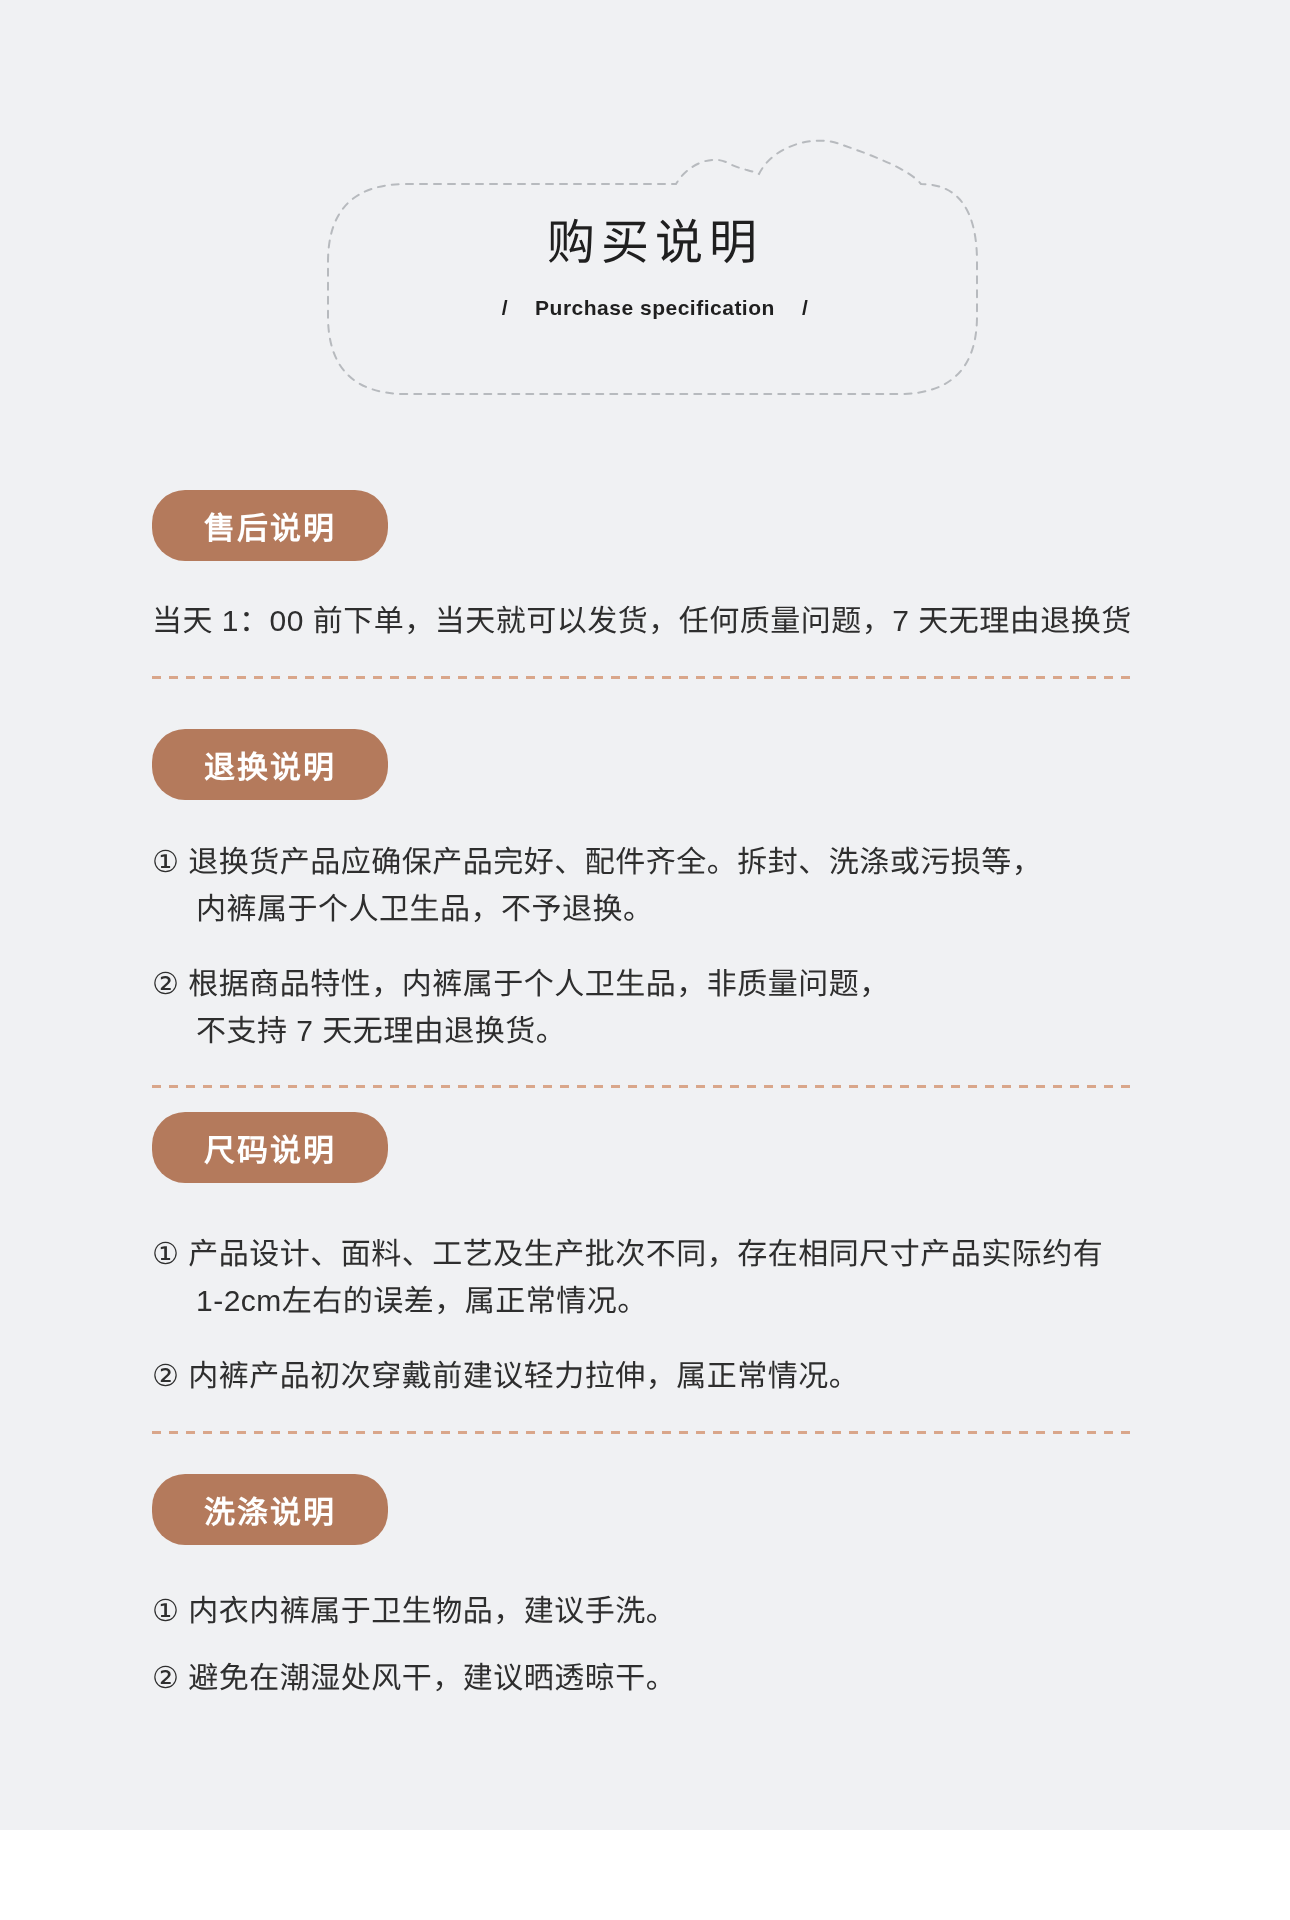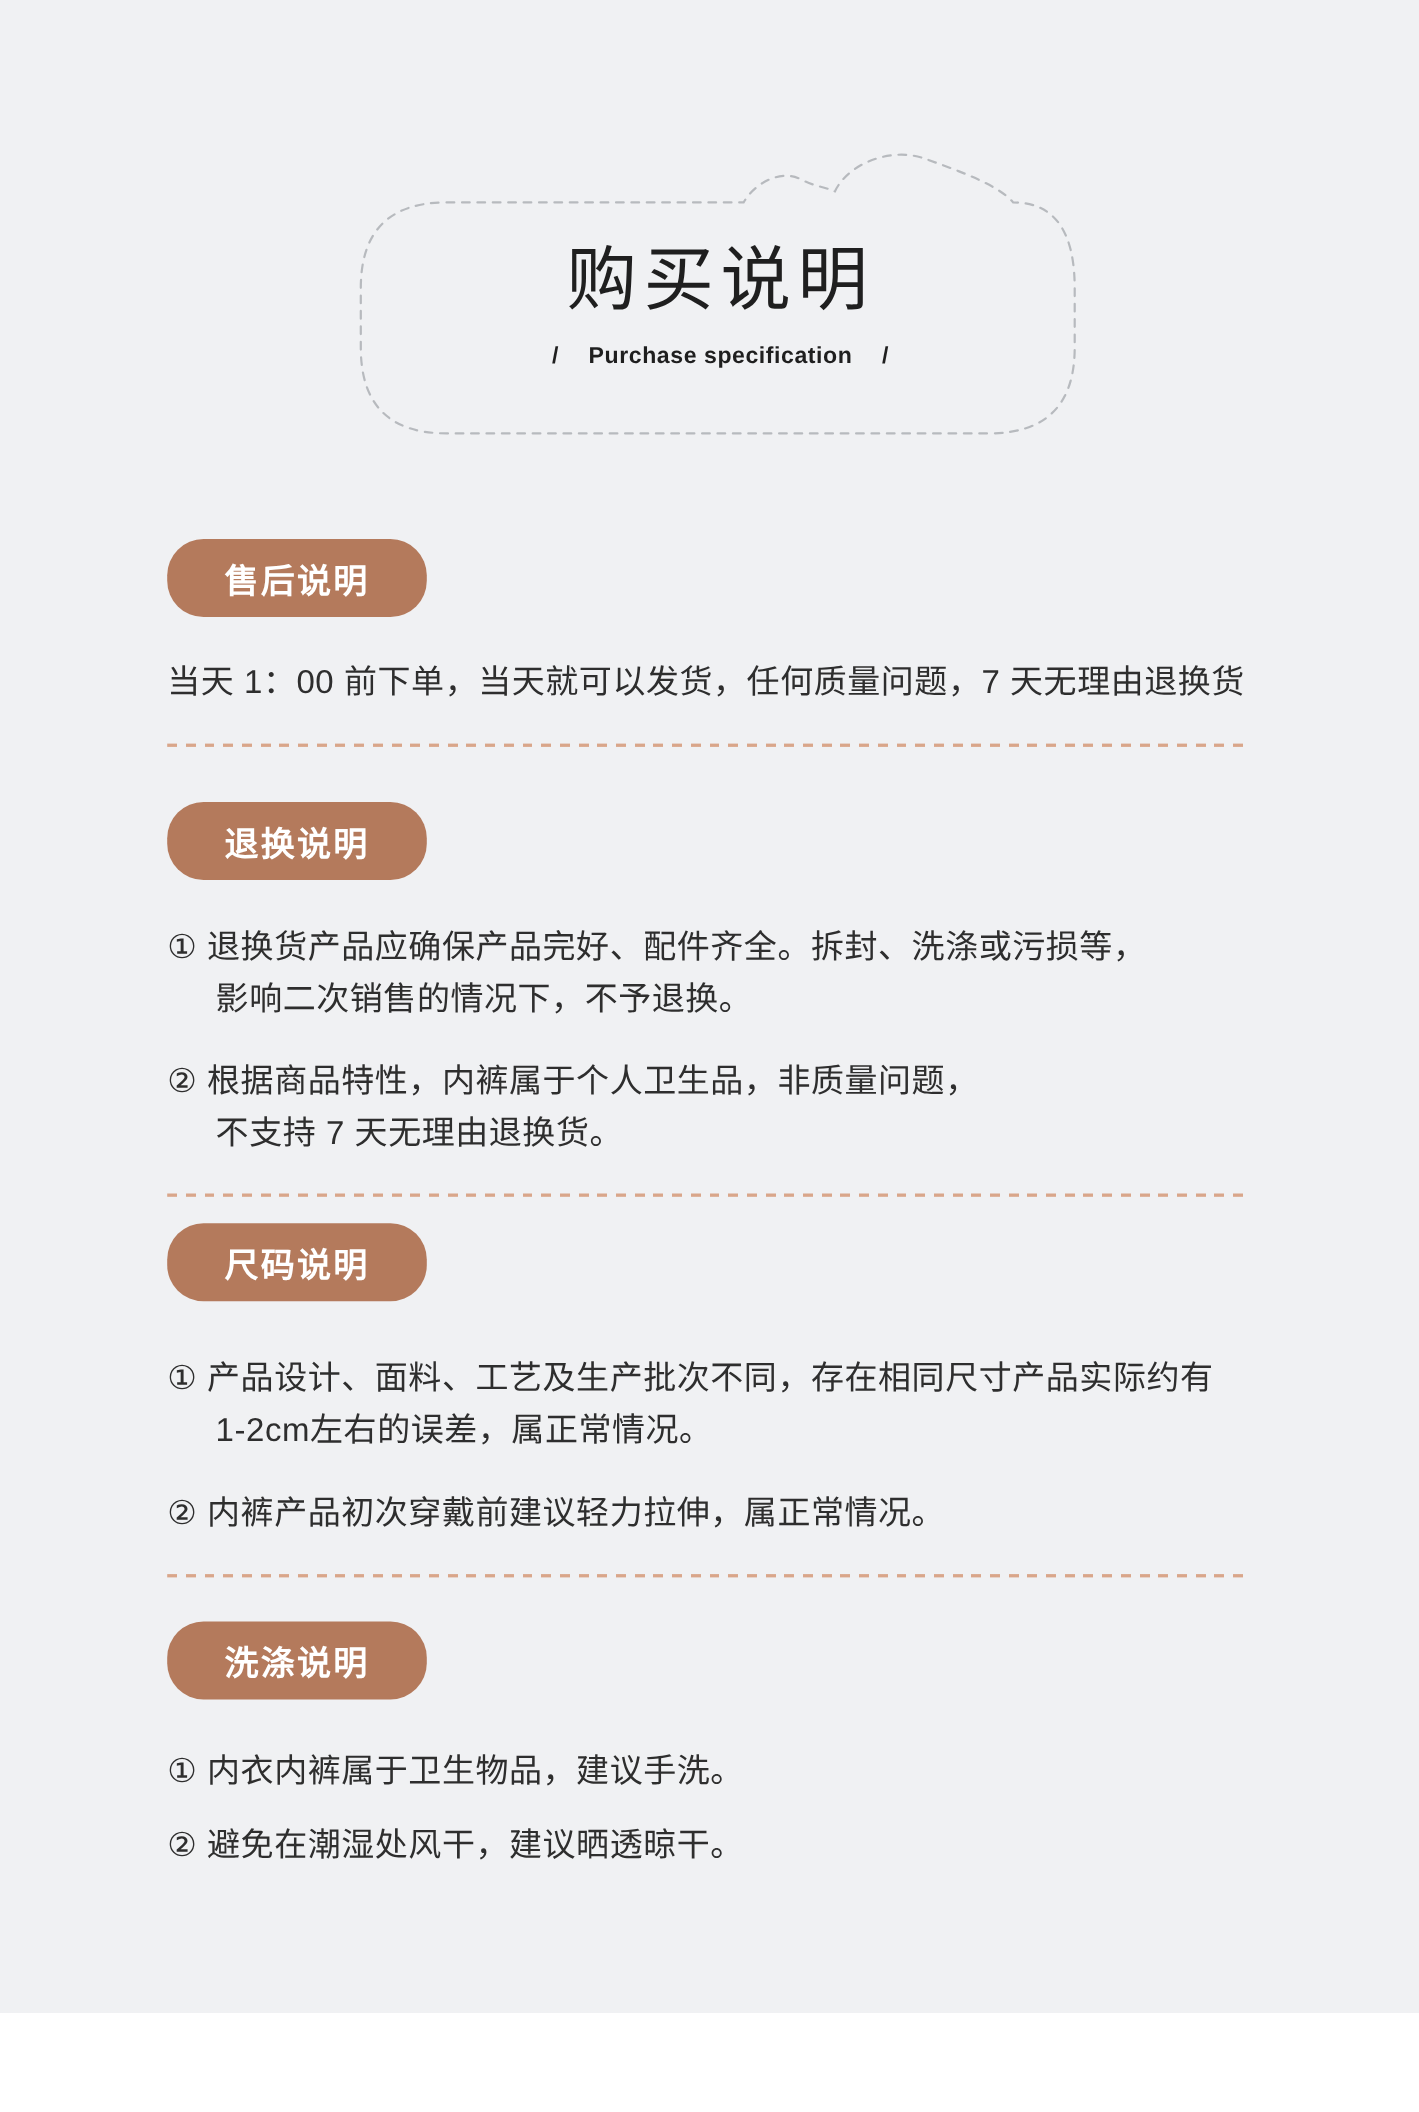--- a/index.html
+++ b/index.html
@@ -35,26 +35,27 @@
     position: absolute;
     left: 0; top: 0;
     width: 670px; height: 260px;
     display: flex;
     flex-direction: column;
     align-items: center;
     padding-top: 82px;
     box-sizing: border-box;
   }
   .page-title {
-    font-size: 64px;
+    font-size: 48px;
     line-height: 1;
     font-weight: 500;
     letter-spacing: 6px;
     color: var(--title-text, #1f1f1f);
     white-space: nowrap;
+    font-family: Liberation Mono, monospace;
   }
   .page-subtitle {
     margin-top: 26px;
     display: flex;
     align-items: center;
     gap: 27px;
     font-size: 21px;
     font-weight: 700;
     letter-spacing: 0.5px;
     color: var(--title-text, #1f1f1f);
@@ -149,21 +150,21 @@
   <div class="pill pill-1">
     <span>售后说明</span>
   </div>
   <div class="item mt-para1">当天 1：00 前下单，当天就可以发货，任何质量问题，7 天无理由退换货</div>
   <div class="sep mt-sep1"></div>
 
   <div class="pill mt-pill2">
     <span>退换说明</span>
   </div>
   <div class="item mt-i21">① 退换货产品应确保产品完好、配件齐全。拆封、洗涤或污损等，
-影响二次销售的情况下，不予退换。</div>
+内裤属于个人卫生品，不予退换。</div>
   <div class="item mt-i22">② 根据商品特性，内裤属于个人卫生品，非质量问题，
 不支持 7 天无理由退换货。</div>
   <div class="sep mt-sep2"></div>
 
   <div class="pill mt-pill3">
     <span>尺码说明</span>
   </div>
   <div class="item mt-i31">① 产品设计、面料、工艺及生产批次不同，存在相同尺寸产品实际约有
 1-2cm左右的误差，属正常情况。</div>
   <div class="item mt-i32">② 内裤产品初次穿戴前建议轻力拉伸，属正常情况。</div>

